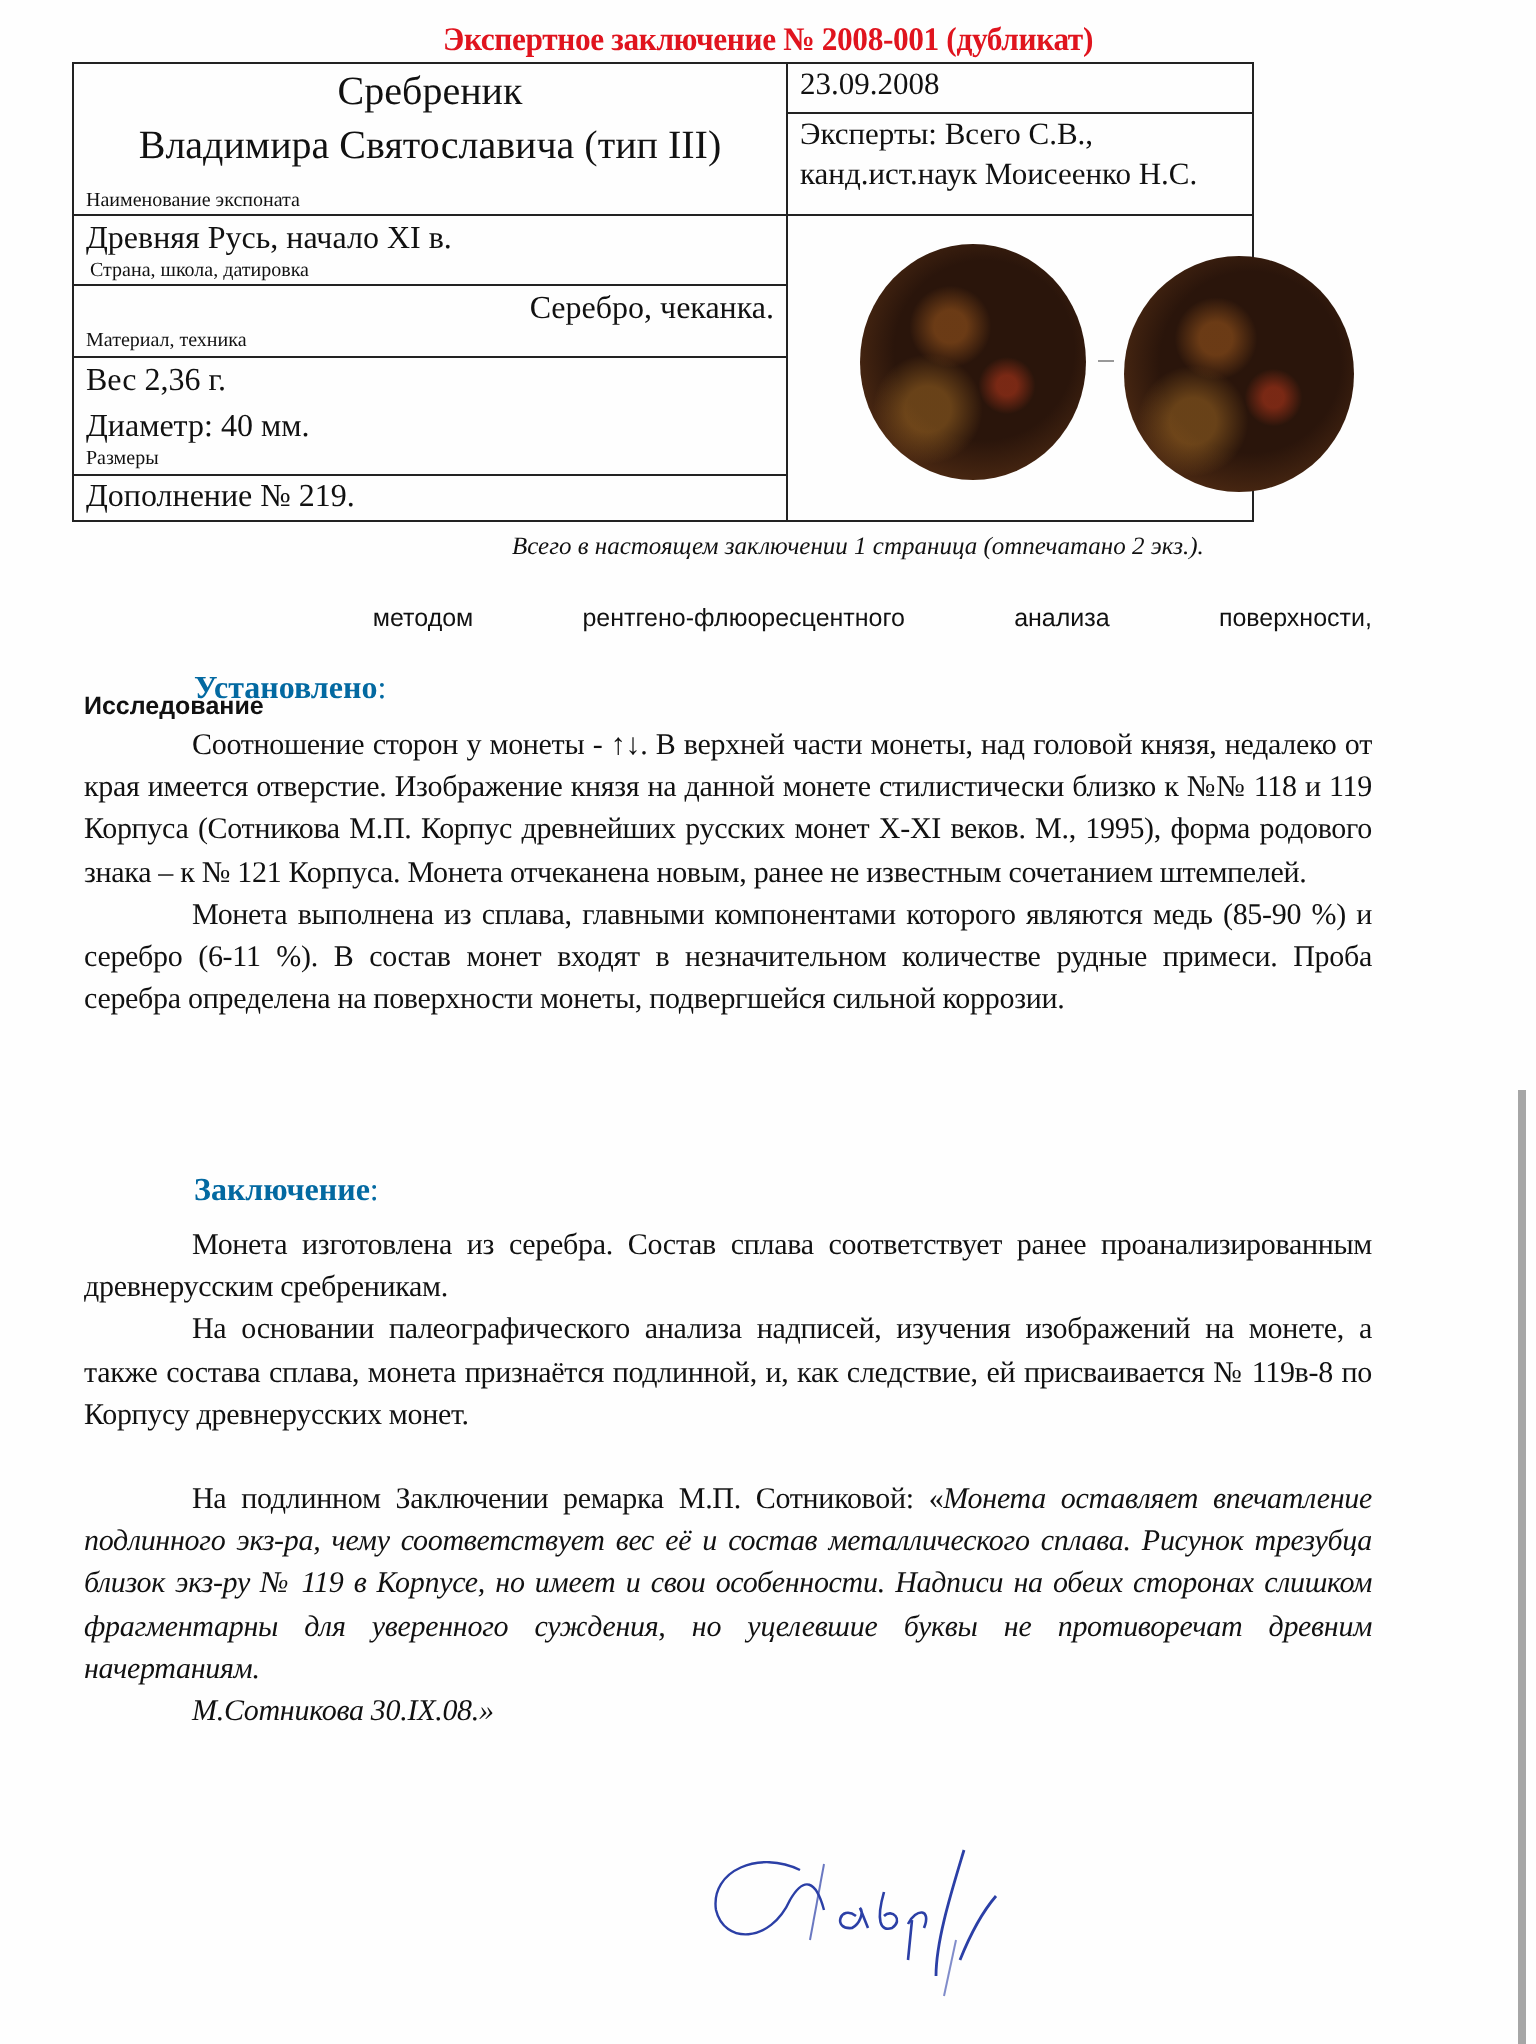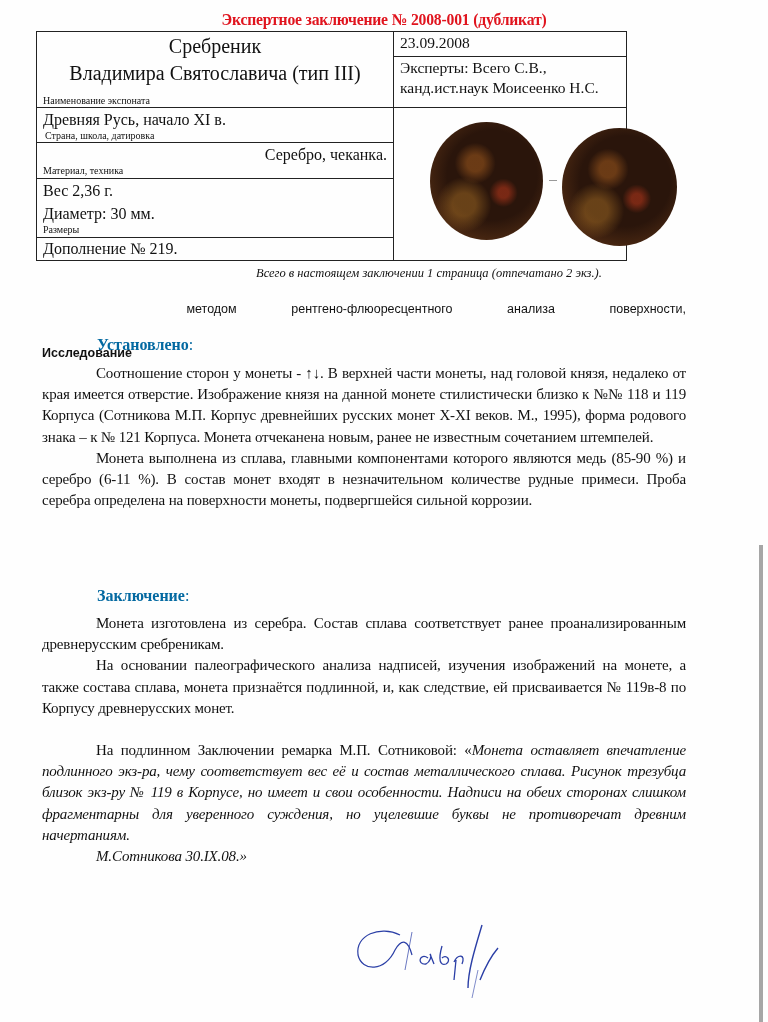--- a/index.html
+++ b/index.html
@@ -90,21 +90,21 @@
   </tr>
   <tr>
     <td class="lcol">
       <div class="val" style="padding-top:2px;text-align:right;">Серебро, чеканка.</div>
       <div class="caption" style="margin-top:0;">Материал, техника</div>
     </td>
   </tr>
   <tr>
     <td class="lcol">
       <div class="val" style="padding-top:2px;">Вес 2,36 г.</div>
-      <div class="val" style="margin-top:3px;">Диаметр: 30 мм.</div>
+      <div class="val" style="margin-top:3px;">Диаметр: 40 мм.</div>
       <div class="caption" style="margin-top:0;">Размеры</div>
     </td>
   </tr>
   <tr>
     <td class="lcol">
       <div class="val" style="padding:1px 0;">Дополнение № 219.</div>
     </td>
   </tr>
 </tbody>
   </table>

